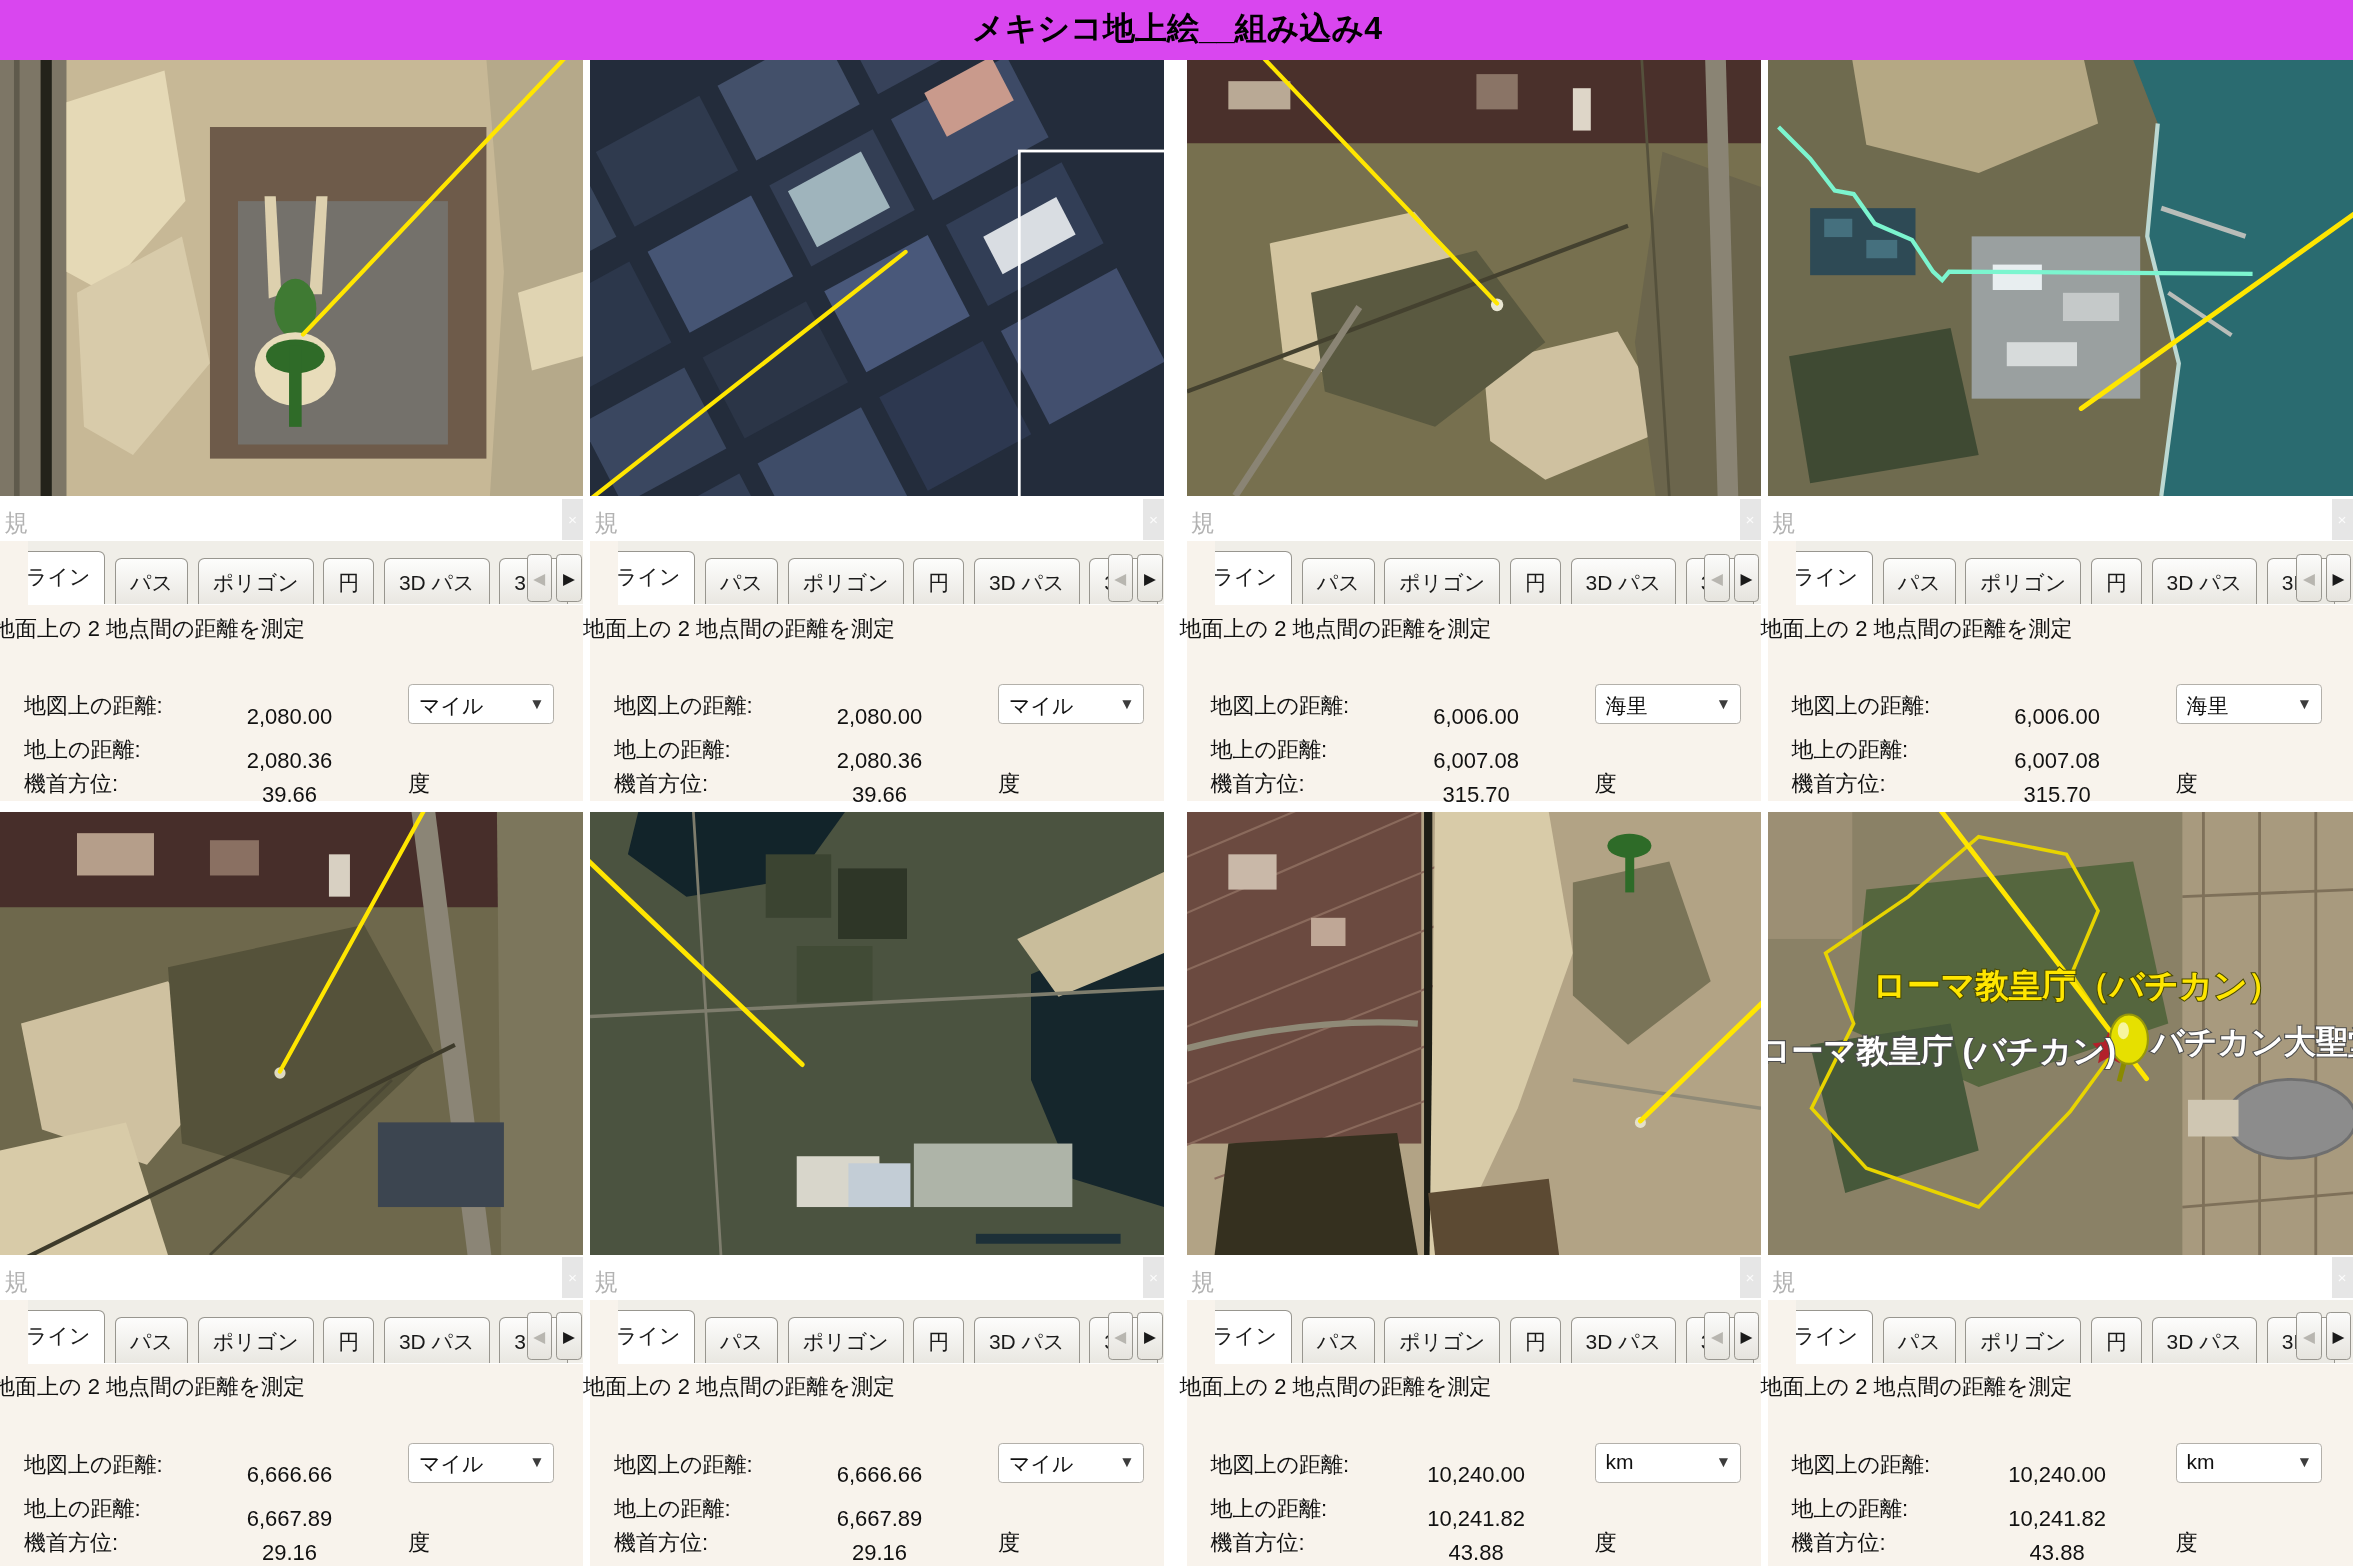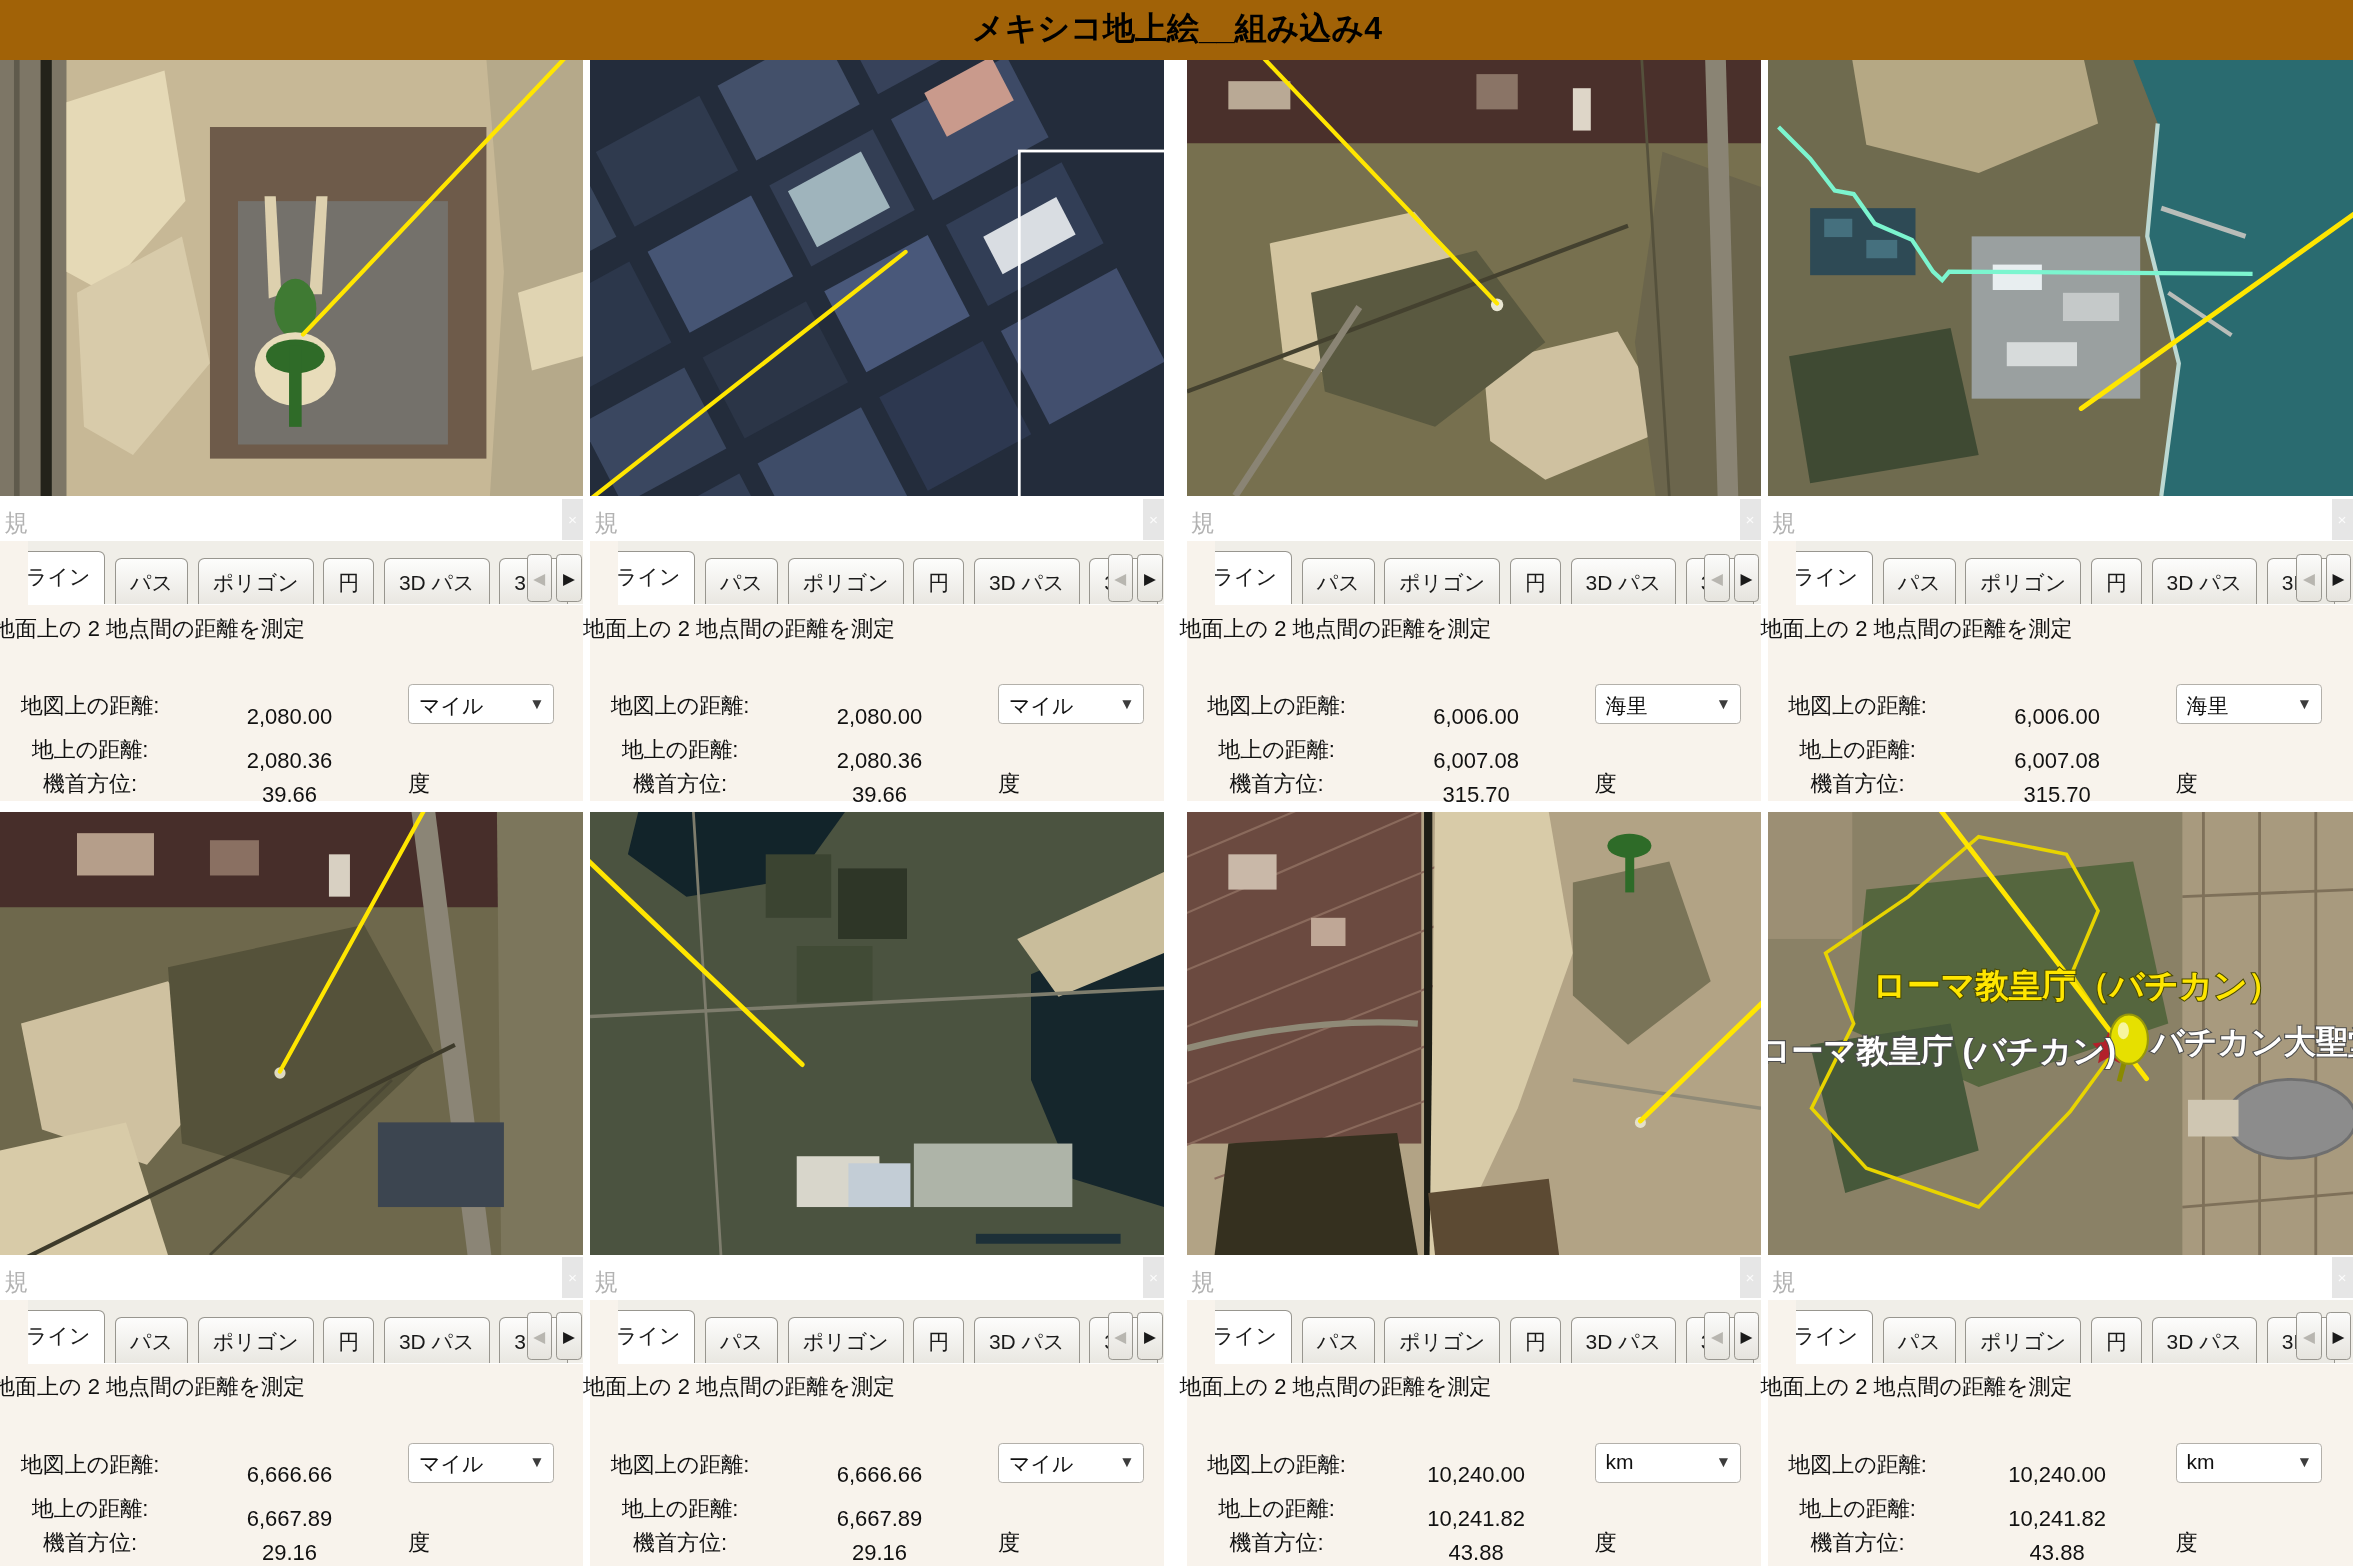--- a/index.html
+++ b/index.html
@@ -1,17 +1,17 @@
 <!DOCTYPE html>
 <html style="font-size:11.3px"><head>
 <meta charset="utf-8">
 <style>
   html,body{margin:0;padding:0;background:#fff;}
   body{width:2354px;height:1566px;overflow:hidden;font-family:"Liberation Sans",sans-serif;color:#111;}
-  .titlebar{height:60px;line-height:56px;text-align:center;font-size:32px;font-weight:bold;color:#000;background:#a16207;}
+  .titlebar{height:60px;line-height:56px;text-align:center;font-size:32px;font-weight:bold;color:#000;background:#d946ef;}
   .grid{display:flex;}
   .cell{display:flex;flex-direction:column;}
   .c1{width:583px;margin-right:7px}
   .c2{width:574px;margin-right:22.6px}
   .c3{width:574px;margin-right:7px}
   .c4{width:585px}
   .img{display:block;width:100%;background:#888;}
   .row1 .img{height:436px}
   .row2 .img{height:443px;margin-top:10.6px}
   
@@ -22,21 +22,21 @@
   .corner-box{position:absolute;right:0;top:2.8px;width:21px;height:41px;background:#e6e6e6;color:#fbfbfb;font-size:15.5px;text-align:center;line-height:41px;}
   .tabbar{position:relative;height:64px;background:#f0eee8;overflow:hidden;white-space:nowrap;padding-top:10px;box-sizing:border-box;border-bottom:1.4px solid #ffffff;margin-left:28px;}
   .tab{display:inline-block;height:47px;line-height:47px;padding:0 14px;background:linear-gradient(#fdfdfc,#e8e6e0);border:1.4px solid #98968f;border-bottom:none;border-radius:6.4px 6.4px 0 0;margin-right:3.5px;font-size:21px;color:#1a1a1a;vertical-align:bottom;}
   .tab.active{background:#fff;height:54px;line-height:49px;margin-left:-17px;}
   .spin{position:absolute;top:12.7px;width:25.4px;height:48px;line-height:48px;text-align:center;background:linear-gradient(#fbfbfa,#e6e4de);border:1.4px solid #98968f;border-radius:4.2px;font-size:15.5px;box-sizing:border-box;}
   .spin.prev{right:31px;color:#b8b6b0;}
   .spin.next{right:1.4px;color:#1a1a1a;}
   .desc{margin:8.5px 0 0 -7px;font-size:22px;color:#111;}
   .frow{position:relative;height:34px;}
   .frow.r1{margin-top:45px;height:44px;}
-  .flabel{position:absolute;left:0;top:2.8px;width:180px;text-align:center;}
+  .flabel{position:absolute;left:0;top:2.8px;width:180px;text-align:left;padding-left:24px;}
   .fval{position:absolute;left:182px;top:15px;width:215px;text-align:center;}
   .degsuffix{position:absolute;left:408px;top:2.8px;width:49px;text-align:left;}
   .unitbox{position:absolute;left:408px;top:-4.2px;width:146px;height:40px;background:#fff;border:1.4px solid #b3b0aa;border-radius:4.2px;box-sizing:border-box;}
   .unit-text{position:absolute;left:10px;top:6.4px;font-size:21px;}
   .ddarrow{position:absolute;right:8.5px;top:9.2px;font-size:15.5px;color:#3c3c3c;}
 </style>
 </head>
 <body>
 
 <div class="titlebar">メキシコ地上絵__組み込み4</div>

